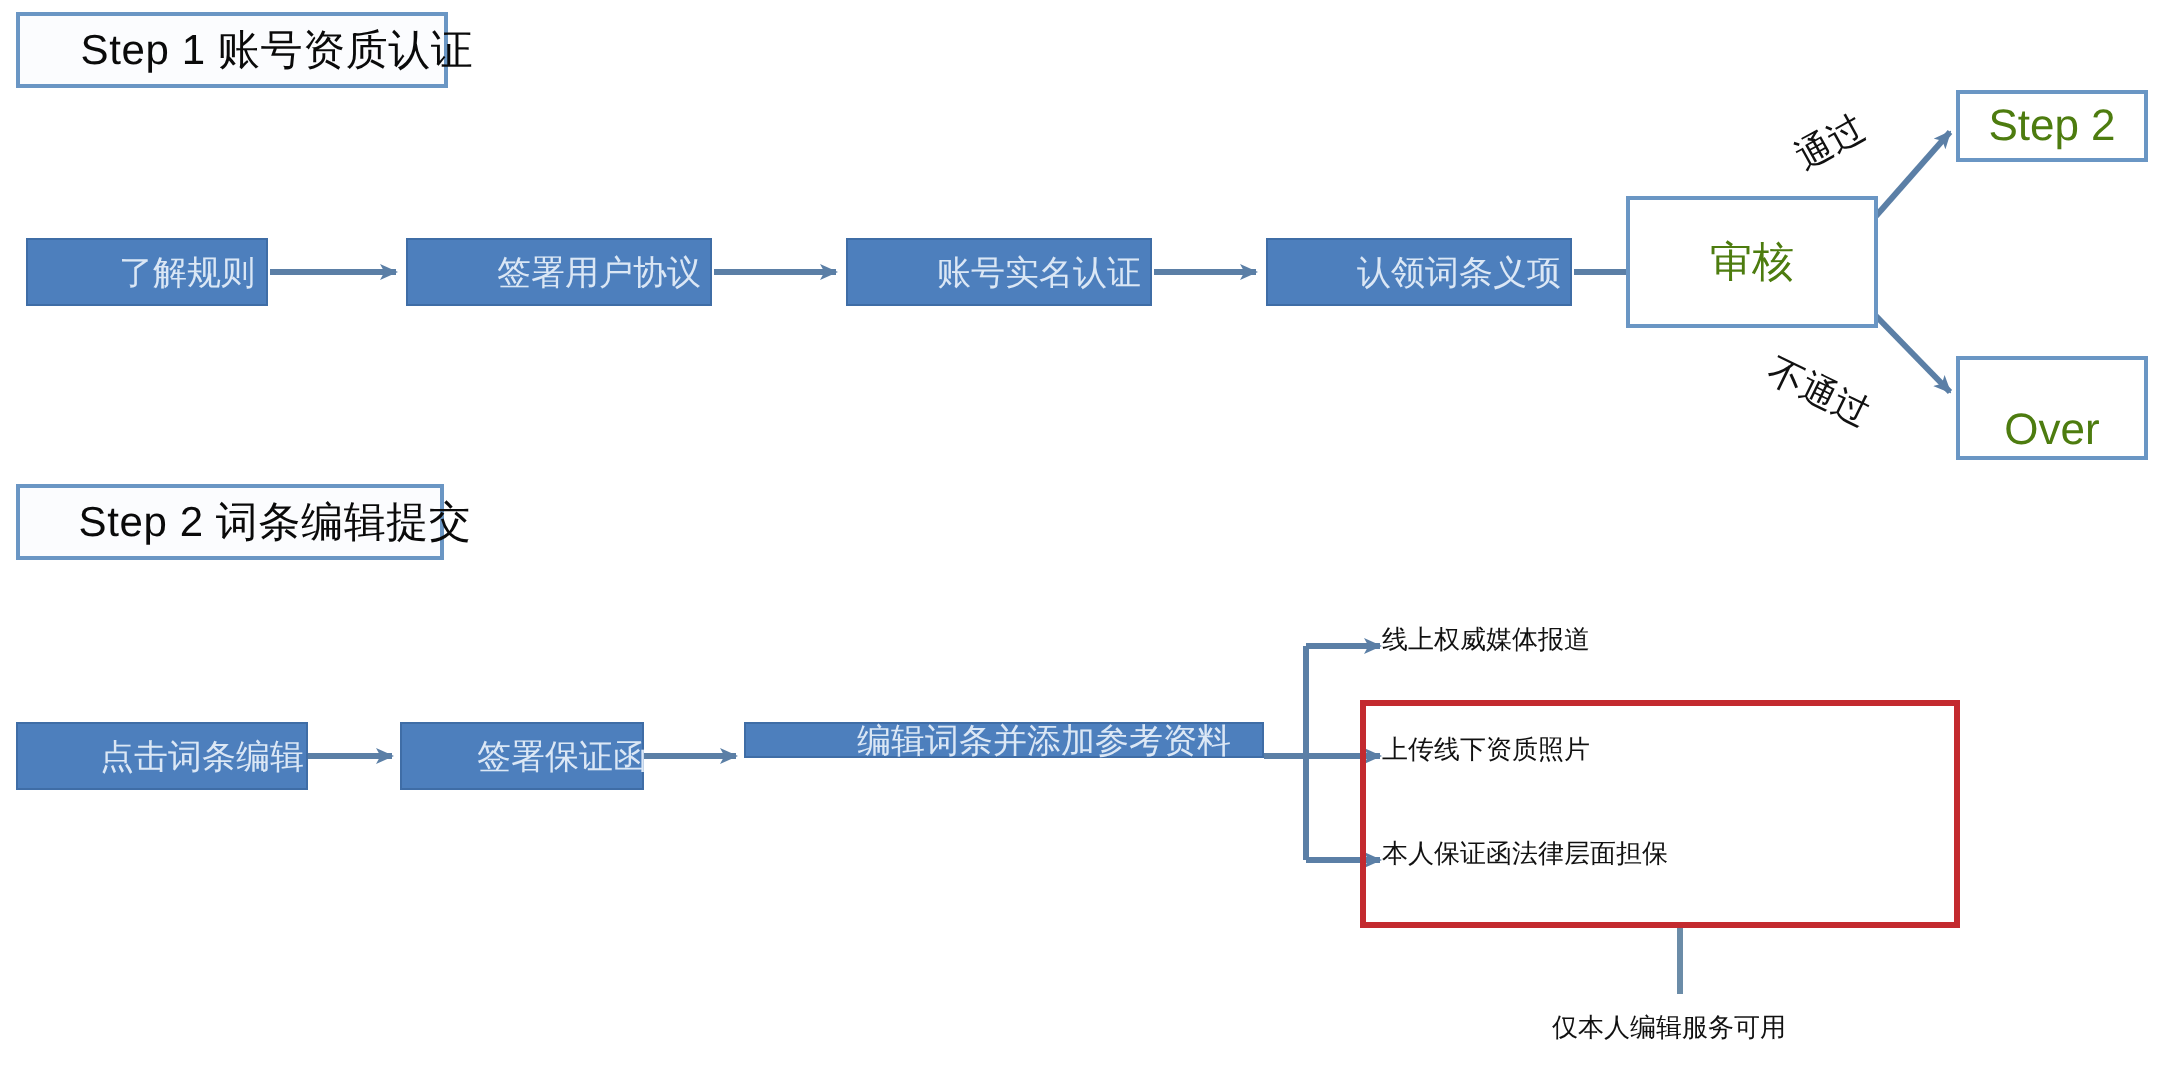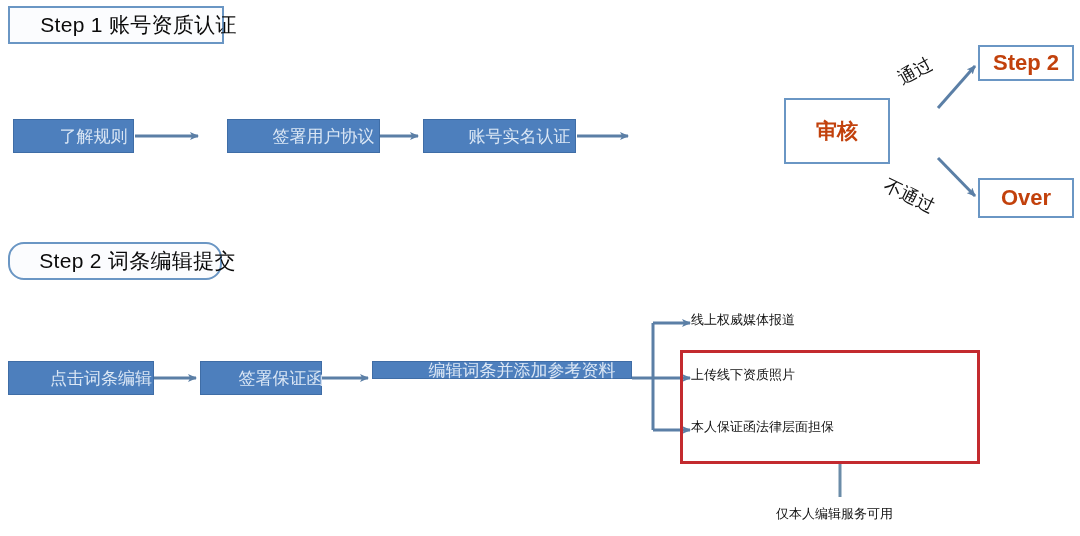--- a/index.html
+++ b/index.html
@@ -59,23 +59,22 @@
 
   
   .outline-box {
     position: absolute;
     box-sizing: border-box;
     background: #ffffff;
     border: 2px solid #6a96c4;
     display: flex;
     align-items: center;
     justify-content: center;
-    color: #c2410c;
-    white-space: nowrap;
-    font-weight: bold;
+    color: #4d7c0f;
+    white-space: nowrap;
   }
   .outline-box.cjk { font-size: 21px; }
   .outline-box.latin { font-size: 22px; }
 
   
   .red-box {
     position: absolute;
     box-sizing: border-box;
     background: transparent;
     border: 3px solid #c32a2f;
@@ -140,46 +139,49 @@
     <line x1="840" y1="464" x2="840" y2="497" stroke="#6b8ca8" stroke-width="3"></line>
   </svg>
 
   <div class="section-header" style="left:8px; top:6px; width:216px; height:38px;">
     <span>Step 1 账号资质认证</span>
   </div>
 
   <div class="proc-box" style="left:13px; top:119px; width:121px; height:34px;">
     <span>了解规则</span>
   </div>
-  <div class="proc-box" style="left:203px; top:119px; width:153px; height:34px;margin-left:24px;">
+  <div class="proc-box" style="left:203px; top:119px; width:153px; height:34px;">
     <span>签署用户协议</span>
   </div>
   <div class="proc-box" style="left:423px; top:119px; width:153px; height:34px;text-align:center;">
     <span>账号实名认证</span>
   </div>
-
-  <div class="outline-box cjk" style="left:784px; top:98px; width:106px; height:66px;">
+  <div class="proc-box" style="left:633px; top:119px; width:153px; height:34px;">
+    <span>认领词条义项</span>
+  </div>
+
+  <div class="outline-box cjk" style="left:813px; top:98px; width:126px; height:66px;">
     <span>审核</span>
   </div>
 
   <div class="edge-label up" style="left:895px; top:72px;">
     <span>通过</span>
   </div>
   <div class="edge-label down" style="left:889px; top:176px;">
     <span>不通过</span>
   </div>
 
   <div class="outline-box latin" style="left:978px; top:45px; width:96px; height:36px;">
     <span>Step 2</span>
   </div>
-  <div class="outline-box latin" style="left:978px; top:178px; width:96px; height:40px;">
+  <div class="outline-box latin" style="left:978px; top:178px; width:96px; height:52px;align-items:flex-end;">
     <span>Over</span>
   </div>
 
-  <div class="section-header" style="left:8px; top:242px; width:214px; height:38px;border-radius:16px;">
+  <div class="section-header" style="left:8px; top:242px; width:214px; height:38px;">
     <span>Step 2 词条编辑提交</span>
   </div>
 
   <div class="proc-box" style="left:8px; top:361px; width:146px; height:34px;">
     <span>点击词条编辑</span>
   </div>
   <div class="proc-box" style="left:200px; top:361px; width:122px; height:34px;">
     <span>签署保证函</span>
   </div>
   <div class="proc-box" style="left:372px; top:361px; width:260px; height:18px;">

